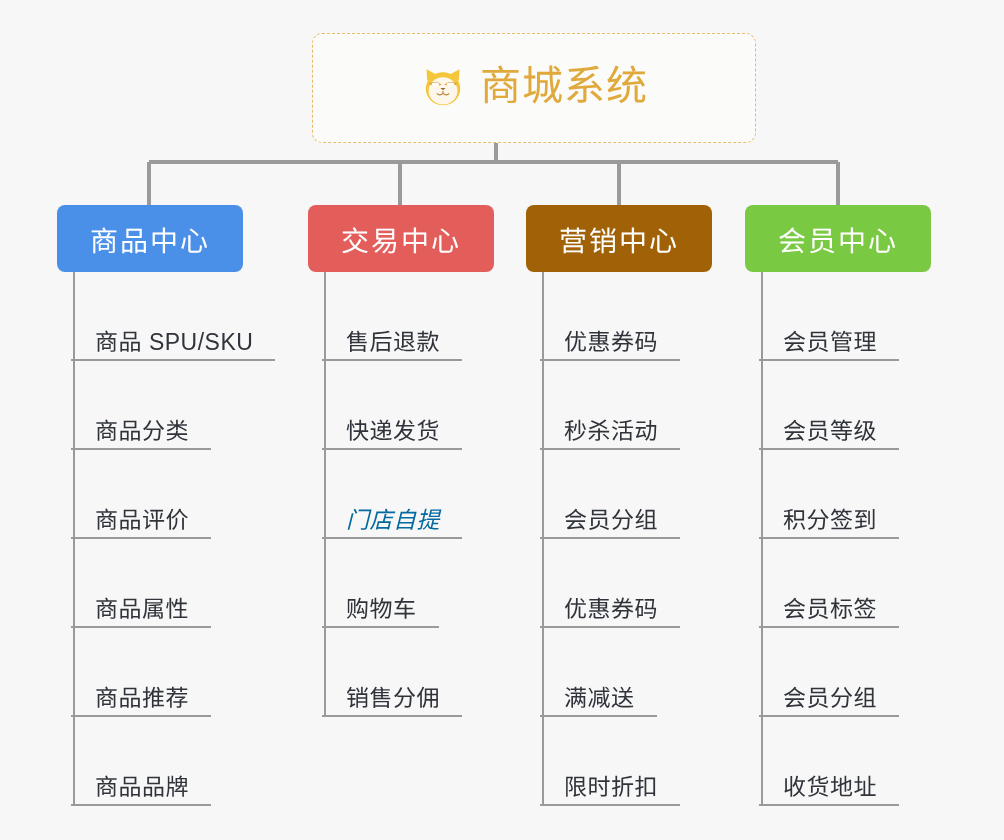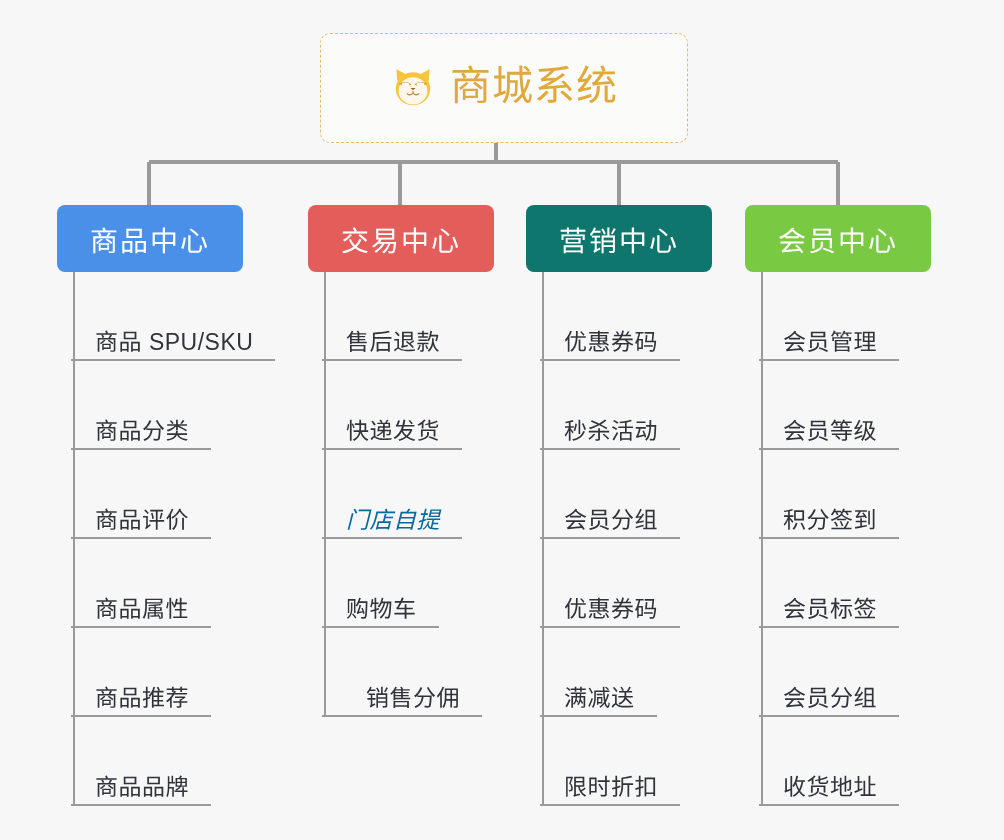--- a/index.html
+++ b/index.html
@@ -18,23 +18,23 @@
 
   #mindmap {
     position: relative;
     width: 1004px;
     height: 840px;
   }
 
   
   .root-node {
     position: absolute;
-    left: 320px;
+    left: 312px;
     top: 33px;
-    width: 368px;
+    width: 444px;
     height: 110px;
     box-sizing: border-box;
     background: #fbfbfa;
     border: 1px dashed #e8b96a;
     border-radius: 10px;
     display: flex;
     align-items: center;
     justify-content: center;
     gap: 14px;
   }
@@ -227,28 +227,28 @@
           <span class="leaf-label" style="color: #0369a1; font-style: italic;">门店自提</span>
         </span>
       </li>
       <li class="leaf-item">
         <span class="leaf-underline" style="border-bottom-color: rgb(154, 154, 154);">
           <span class="leaf-label" style="color: rgb(48, 52, 58);">购物车</span>
         </span>
       </li>
       <li class="leaf-item">
         <span class="leaf-underline" style="border-bottom-color: rgb(154, 154, 154);">
-          <span class="leaf-label" style="color: rgb(48, 52, 58); margin-left: 20px;">销售分佣</span>
+          <span class="leaf-label" style="color: rgb(48, 52, 58);">销售分佣</span>
         </span>
       </li>
     </ul>
   </div>
 
   <div class="branch branch-col-2">
-    <div class="branch-head" style="background: #0f766e;">
+    <div class="branch-head" style="background: #a16207;">
       <span>营销中心</span>
     </div>
     <ul class="leaf-list">
       <span class="leaf-rail" style="background: rgb(154, 154, 154);"></span>
       <li class="leaf-item">
         <span class="leaf-underline" style="border-bottom-color: rgb(154, 154, 154);">
           <span class="leaf-label" style="color: rgb(48, 52, 58);">优惠券码</span>
         </span>
       </li>
       <li class="leaf-item">

